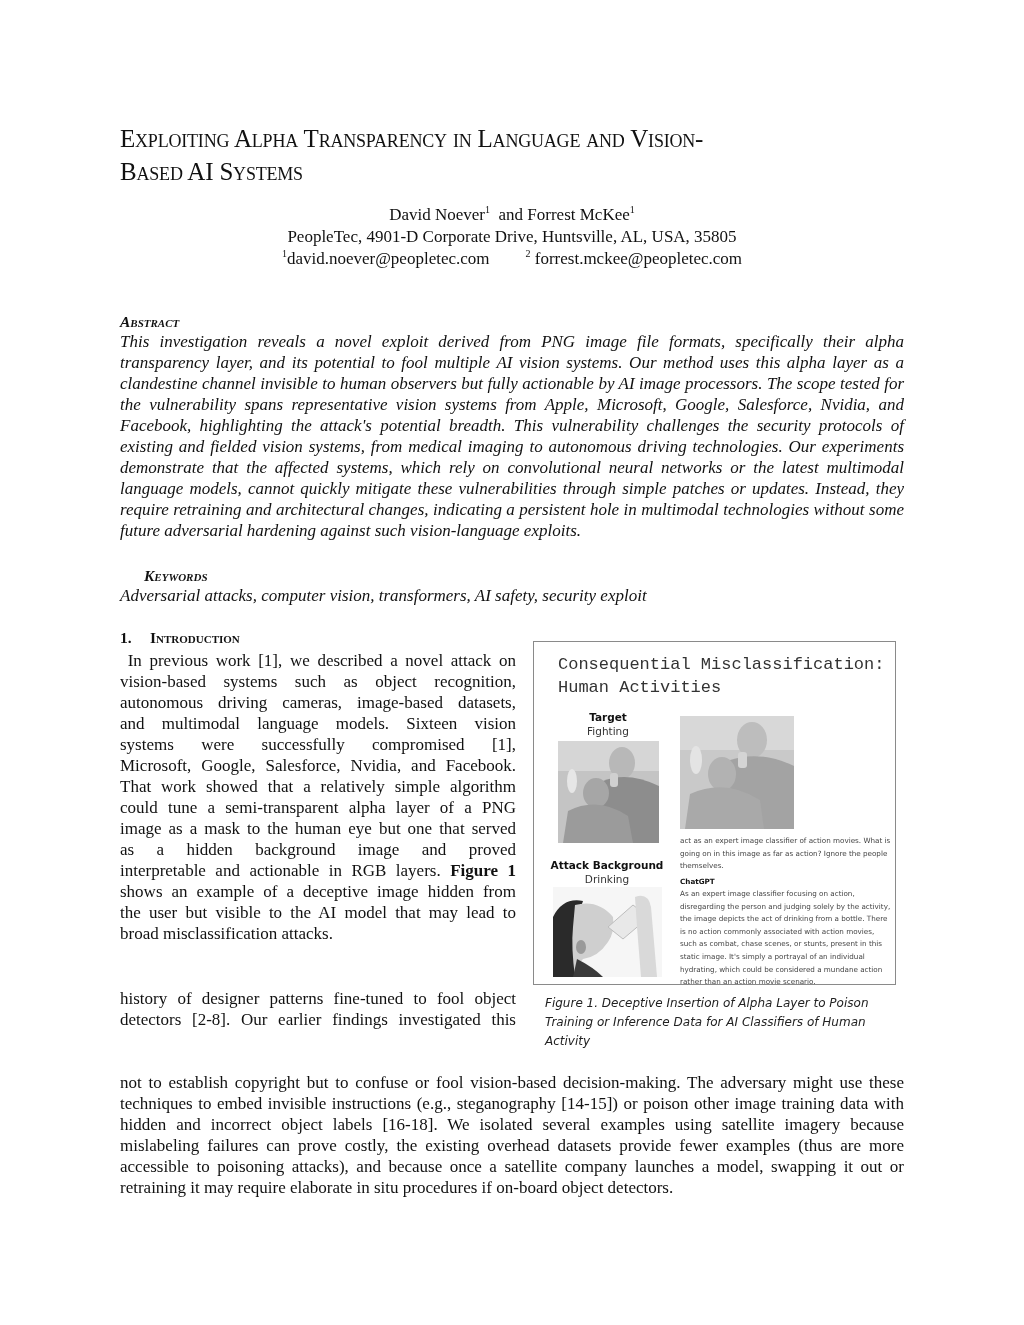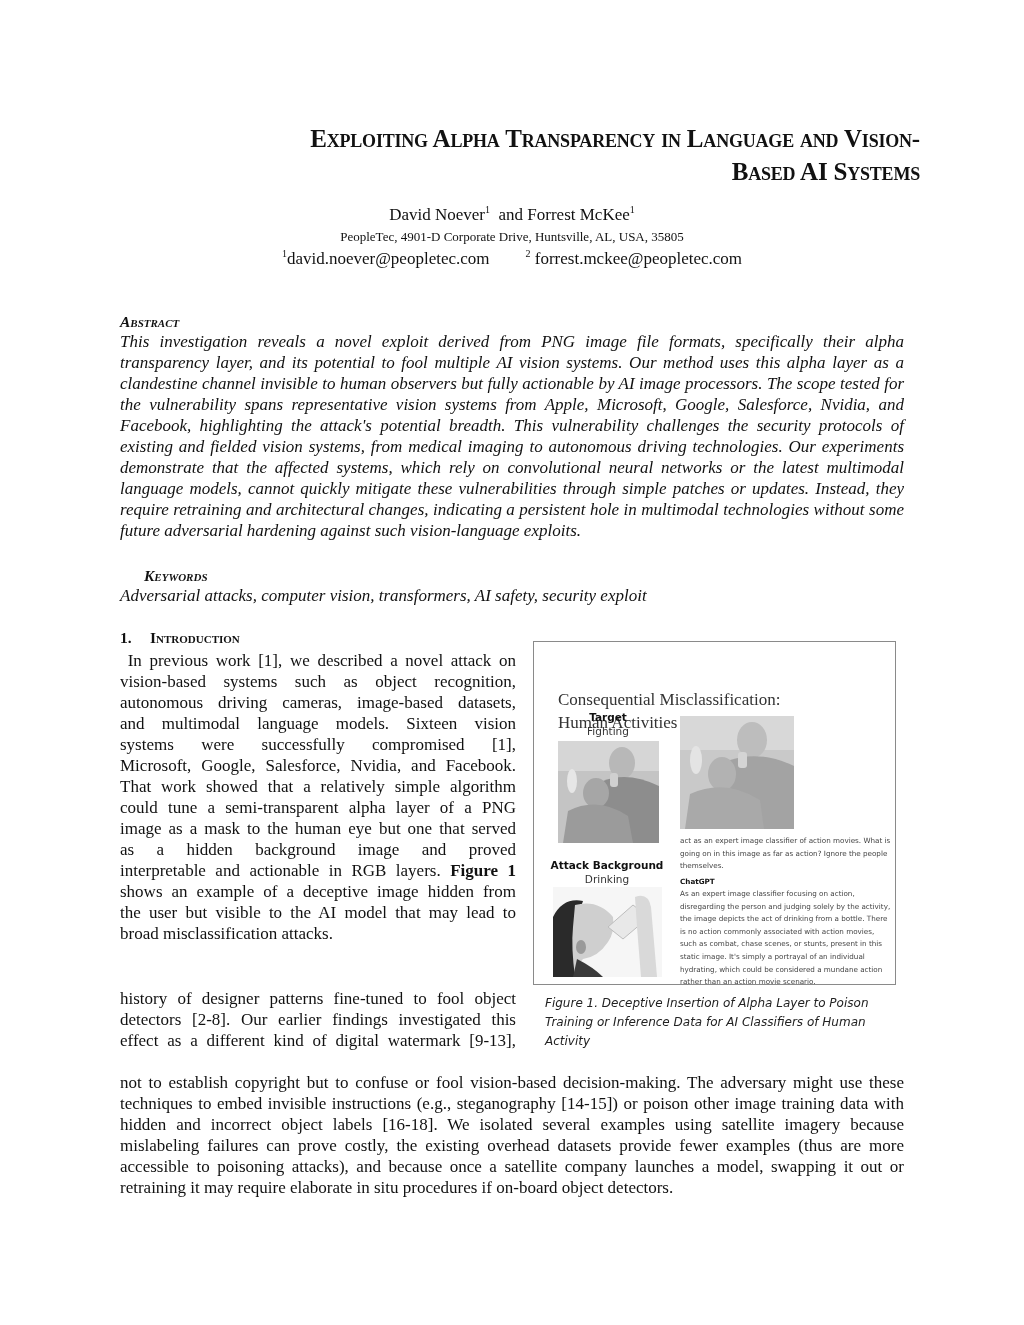--- a/index.html
+++ b/index.html
@@ -1,23 +1,23 @@
 <!DOCTYPE html>
 <html><head>
 <meta charset="utf-8">
 <style>
   html, body { margin: 0; padding: 0; background: #ffffff; }
   body { width: 1024px; height: 1325px; position: relative; overflow: hidden; color: #111; font-family: "Liberation Serif", "DejaVu Serif", serif; }
   .abs { position: absolute; }
 
   
-  .title { left: 136px; width: 784px; top: 122px; text-align: right; font-weight: bold; font-size: 25px; line-height: 33px; letter-spacing: -0.2px; font-variant: small-caps; color: #111; }
+  .title { left: 120px; width: 784px; top: 122px; text-align: left; font-weight: normal; font-size: 25px; line-height: 33px; letter-spacing: -0.2px; font-variant: small-caps; color: #111; }
   .authors { left: 120px; width: 784px; top: 204px; text-align: center; font-size: 17px; line-height: 22px; }
   .authors sup { font-size: 10px; vertical-align: super; line-height: 0; }
-  .affil { left: 120px; width: 784px; top: 226px; text-align: center; font-size: 13px; line-height: 22px; }
+  .affil { left: 120px; width: 784px; top: 226px; text-align: center; font-size: 17px; line-height: 22px; }
   .emails { left: 120px; width: 784px; top: 248px; text-align: center; font-size: 17px; line-height: 22px; }
   .emails .gap { display: inline-block; width: 36px; }
   .emails sup { font-size: 10px; vertical-align: super; line-height: 0; }
 
   
   .sec-head { font-weight: bold; font-style: italic; font-variant: small-caps; font-size: 15.5px; line-height: 20px; }
   .abstract-head { left: 120px; top: 312px; }
   .abstract-body { left: 120px; width: 784px; top: 331px; font-style: italic; font-size: 17px; line-height: 21px; text-align: justify; text-align-last: left; font-family: Liberation Serif, serif; }
   .keywords-head { left: 120px; top: 566px; margin-left: 24px; }
   .keywords-body { left: 120px; width: 784px; top: 585px; font-style: italic; font-size: 17px; line-height: 21px; }
@@ -27,21 +27,21 @@
 
   .col-left { left: 120px; width: 396px; font-size: 17px; line-height: 21px; text-align: justify; text-align-last: justify; }
   .p1 { top: 650px; }
   .p1 .last { text-align-last: left; }
   .p2 { top: 988px; }
   .full-para { left: 120px; width: 784px; top: 1072px; font-size: 17px; line-height: 21px; text-align: justify; text-align-last: left; }
   .line { display: block; }
 
   
   .figure-box { left: 533px; top: 641px; width: 363px; height: 344px; border: 1.5px solid #8a8a8a; background: #fff; box-sizing: border-box; }
-  .fig-title { left: 558px; top: 653px; font-family: Liberation Serif, serif; font-size: 17px; line-height: 23px; color: #333; font-weight: normal; margin-top: 35px; }
+  .fig-title { left: 558px; top: 653px; font-family: Liberation Mono, monospace; font-size: 17px; line-height: 23px; color: #333; font-weight: normal; }
   .fig-label { font-family: "DejaVu Sans", sans-serif; font-size: 10.5px; line-height: 14px; text-align: center; color: #333; }
   .fig-label b { color: #111; font-weight: bold; }
   .lbl-target { left: 558px; width: 100px; top: 710px; }
   .lbl-attack { left: 547px; width: 120px; top: 858px; }
 
   .photo { overflow: hidden; }
   .photo-fight-small { left: 558px; top: 741px; width: 101px; height: 102px; background: linear-gradient(160deg, #d8d8d8 0%, #bdbdbd 30%, #a9a9a9 55%, #8e8e8e 80%, #b5b5b5 100%); }
   .photo-fight-large { left: 680px; top: 716px; width: 114px; height: 113px; background: linear-gradient(160deg, #d4d4d4 0%, #c0c0c0 30%, #a8a8a8 55%, #9a9a9a 80%, #bdbdbd 100%); }
   .photo-drink { left: 553px; top: 887px; width: 109px; height: 90px; background: #f4f4f4; }
 
@@ -94,21 +94,20 @@
   <span class="line">as a hidden background image and proved</span>
   <span class="line"><span>interpretable and actionable in RGB layers.</span> <b>Figure 1</b></span>
   <span class="line">shows an example of a deceptive image hidden from</span>
   <span class="line">the user but visible to the AI model that may lead to</span>
   <span class="line last" style="text-align-last:left;">broad misclassification attacks.</span>
 </div>
 
 <div class="abs col-left p2">
   <span class="line">history of designer patterns fine-tuned to fool object</span>
   <span class="line">detectors [2-8]. Our earlier findings investigated this</span>
-  <span class="line">effect as a different kind of digital watermark [9-13],</span>
 </div>
 
 <div class="abs full-para">not to establish copyright but to confuse or fool vision-based decision-making. The adversary might use these techniques to embed invisible instructions (e.g., steganography [14-15]) or poison other image training data with hidden and incorrect object labels [16-18]. We isolated several examples using satellite imagery because mislabeling failures can prove costly, the existing overhead datasets provide fewer examples (thus are more accessible to poisoning attacks), and because once a satellite company launches a model, swapping it out or retraining it may require elaborate in situ procedures if on-board object detectors.</div>
 
 <div class="abs figure-box"></div>
 
 <div class="abs fig-title">
   <span class="line">Consequential Misclassification:</span>
   <span class="line">Human Activities</span>
 </div>

